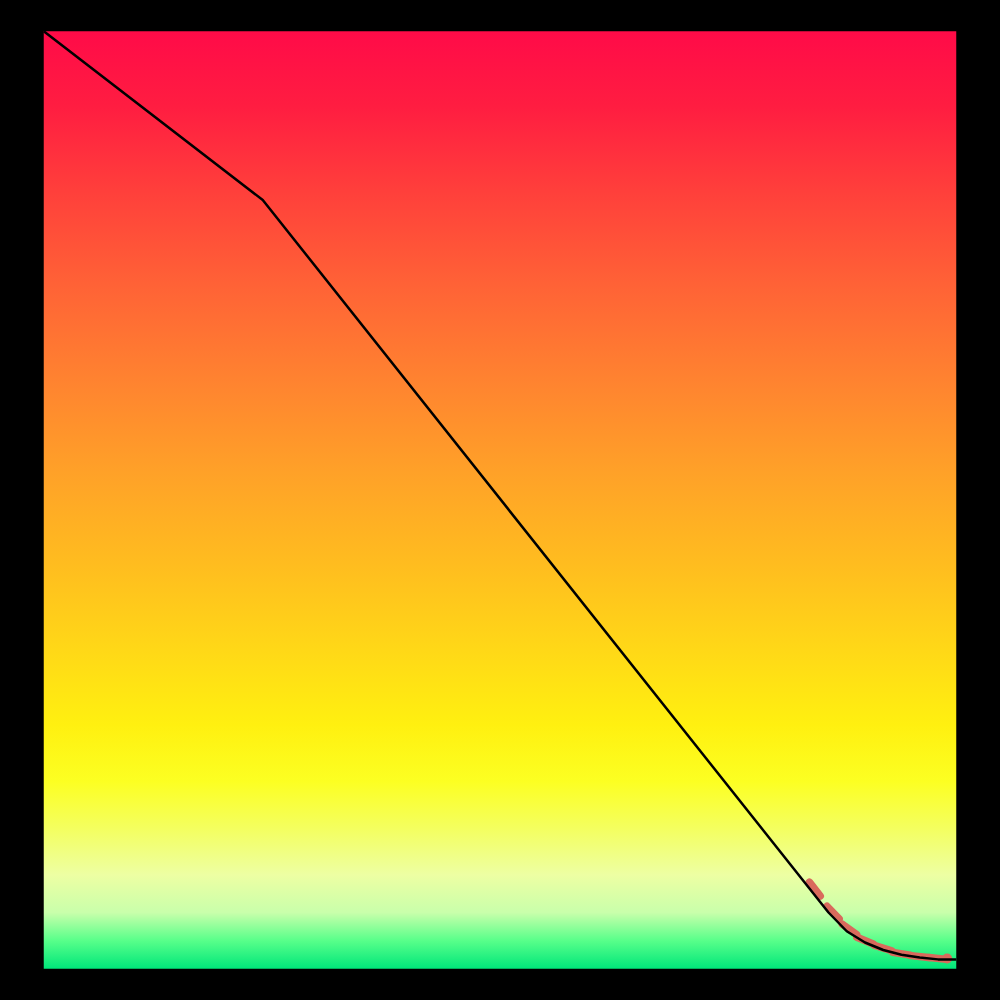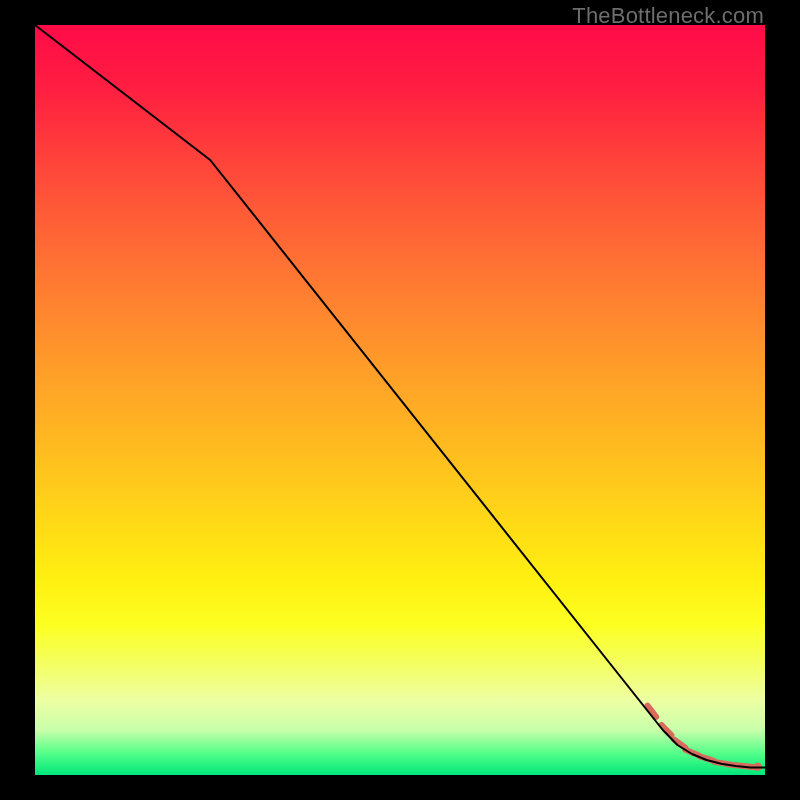--- a/index.html
+++ b/index.html
@@ -78,15 +78,14 @@
         <line x1="650.5" y1="724.8" x2="663.5" y2="730.2" stroke="#d96a5c" stroke-width="6" stroke-linecap="round"></line>
         <line x1="664.9" y1="731.4" x2="678.3" y2="735.6" stroke="#d96a5c" stroke-width="6" stroke-linecap="round"></line>
         <line x1="679.3" y1="736.9" x2="693.1" y2="739.1" stroke="#d96a5c" stroke-width="6" stroke-linecap="round"></line>
         <line x1="693.8" y1="739.5" x2="707.8" y2="741.0" stroke="#d96a5c" stroke-width="6" stroke-linecap="round"></line>
         <line x1="708.4" y1="741.0" x2="722.4" y2="742.5" stroke="#d96a5c" stroke-width="6" stroke-linecap="round"></line>
         <circle cx="722.7" cy="741.8" r="4" fill="#d96a5c"></circle>
       </g>
     <path id="curve-path" fill="none" stroke="#000000" stroke-width="2" stroke-linejoin="round" d="M0.0 0.0 L175.2 135.0 L627.8 705.0 L642.4 720.0 L657.0 729.0 L671.6 735.0 L686.2 738.8 L700.8 741.0 L715.4 742.5 L730.0 742.5 "></path>
   </svg>
 
-  <div class="watermark">TheBottleneck.com</div>
 
 </div>
 
 </body></html>

